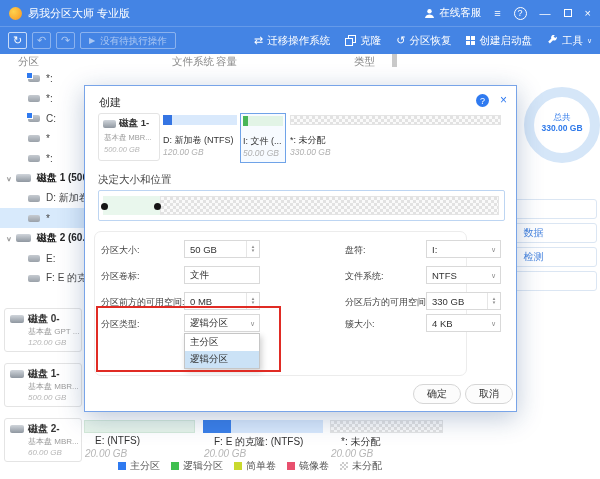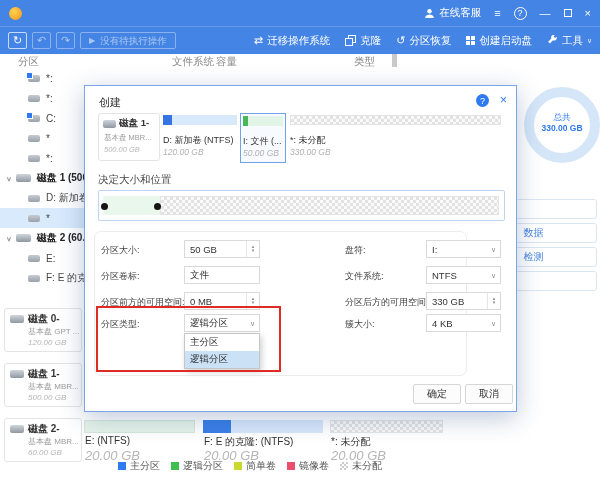--- a/index.html
+++ b/index.html
@@ -51,22 +51,22 @@
 
 .dcard { position:absolute; left:4px; width:78px; height:44px; border:1px solid #e4e4e4; border-radius:3px; background:#fff; z-index:1; }
 .dcard .ic { position:absolute; left:5px; top:6px; width:14px; height:8px; border-radius:2px; background:linear-gradient(#d0d5db,#8f97a0); }
 .dcard .nm { position:absolute; left:23px; top:3px; font-size:10px; font-weight:bold; color:#333; white-space:nowrap; }
 .dcard .tp { position:absolute; left:23px; top:17px; font-size:8px; color:#9b9b9b; white-space:nowrap; }
 .dcard .sz { position:absolute; left:23px; top:29px; font-size:8px; color:#b6b6b6; font-style:italic; white-space:nowrap; }
 
 
 .dp { position:absolute; top:418px; height:44px; z-index:1; }
 .dp .bar { position:absolute; left:0; right:0; top:2px; height:13px; }
-.dp .lb { position:absolute; left:1px; top:17px; font-size:10px; color:#333; white-space:nowrap; }
-.dp .sz { position:absolute; left:1px; top:30px; font-size:13px; color:#b6b6b6; font-style:italic; }
+.dp .lb { position:absolute; left:11px; top:17px; font-size:10px; color:#333; white-space:nowrap; }
+.dp .sz { position:absolute; left:1px; top:30px; font-size:10px; color:#b6b6b6; font-style:italic; }
 .bar-e { background:#e7f4ea; border:1px solid #d4e9d9; }
 .bar-f { background:#d8e8fc; }
 .bar-f::before { content:""; position:absolute; left:0; top:0; bottom:0; width:28px; background:#3b7fe8; }
 .checker { background-color:#fafafa;
   background-image:linear-gradient(45deg,#e2e2e2 25%,transparent 25%,transparent 75%,#e2e2e2 75%),
                    linear-gradient(45deg,#e2e2e2 25%,transparent 25%,transparent 75%,#e2e2e2 75%);
   background-size:6px 6px; background-position:0 0,3px 3px; border:1px solid #e4e4e4; }
 
 
 .legend { position:absolute; left:118px; top:459px; display:flex; gap:11px; align-items:center; font-size:10px; color:#555; z-index:1; }
@@ -123,28 +123,29 @@
 .spin { position:absolute; right:0; top:0; bottom:0; width:13px; border-left:1px solid #e6e6e6; display:flex; flex-direction:column; align-items:center; justify-content:center; color:#8f8f8f; }
 .spin span { font-size:4.5px; line-height:4.5px; }
 .caret { position:absolute; right:4px; top:5px; color:#8f8f8f; font-size:7px; }
 
 .dropdown { position:absolute; left:89px; top:101px; width:76px; border:1px solid #c6c6c6; background:#fff; box-shadow:2px 3px 6px rgba(0,0,0,.18); z-index:5; }
 .dd-opt { height:17px; display:flex; align-items:center; padding-left:5px; font-size:9.5px; color:#333; }
 .dd-opt.selected { background:#cbe2f6; }
 
 .red-box { position:absolute; left:11px; top:220px; width:185px; height:66px; border:2px solid #e02b24; z-index:8; pointer-events:none; }
 
-.dlg-btn { position:absolute; top:298px; width:48px; height:20px; border:1px solid #d6d6d6; border-radius:2px; background:#fcfcfc; font-size:10px; color:#333; display:flex; align-items:center; justify-content:center; }
+.dlg-btn { position:absolute; top:298px; width:48px; height:20px; border:1px solid #d6d6d6; border-radius:10px; background:#fcfcfc; font-size:10px; color:#333; display:flex; align-items:center; justify-content:center; }
 .btn-ok { left:328px; } .btn-cancel { left:380px; }
 </style>
 </head>
 <body>
 
 <div class="titlebar">
   <span class="logo"></span>
+  <span class="app-title">易我分区大师 专业版</span>
   <span class="tbar-right">
     <span class="svc">
       <svg width="11" height="11" viewBox="0 0 12 12">
           <circle cx="6" cy="3.6" r="2.4" fill="#fff"></circle>
           <path d="M1 11c.5-3 3-4 5-4s4.5 1 5 4z" fill="#fff"></path>
         </svg>
       <span>在线客服</span>
     </span>
     <span class="glyph">≡</span>
     <span class="help-circle">?</span>

